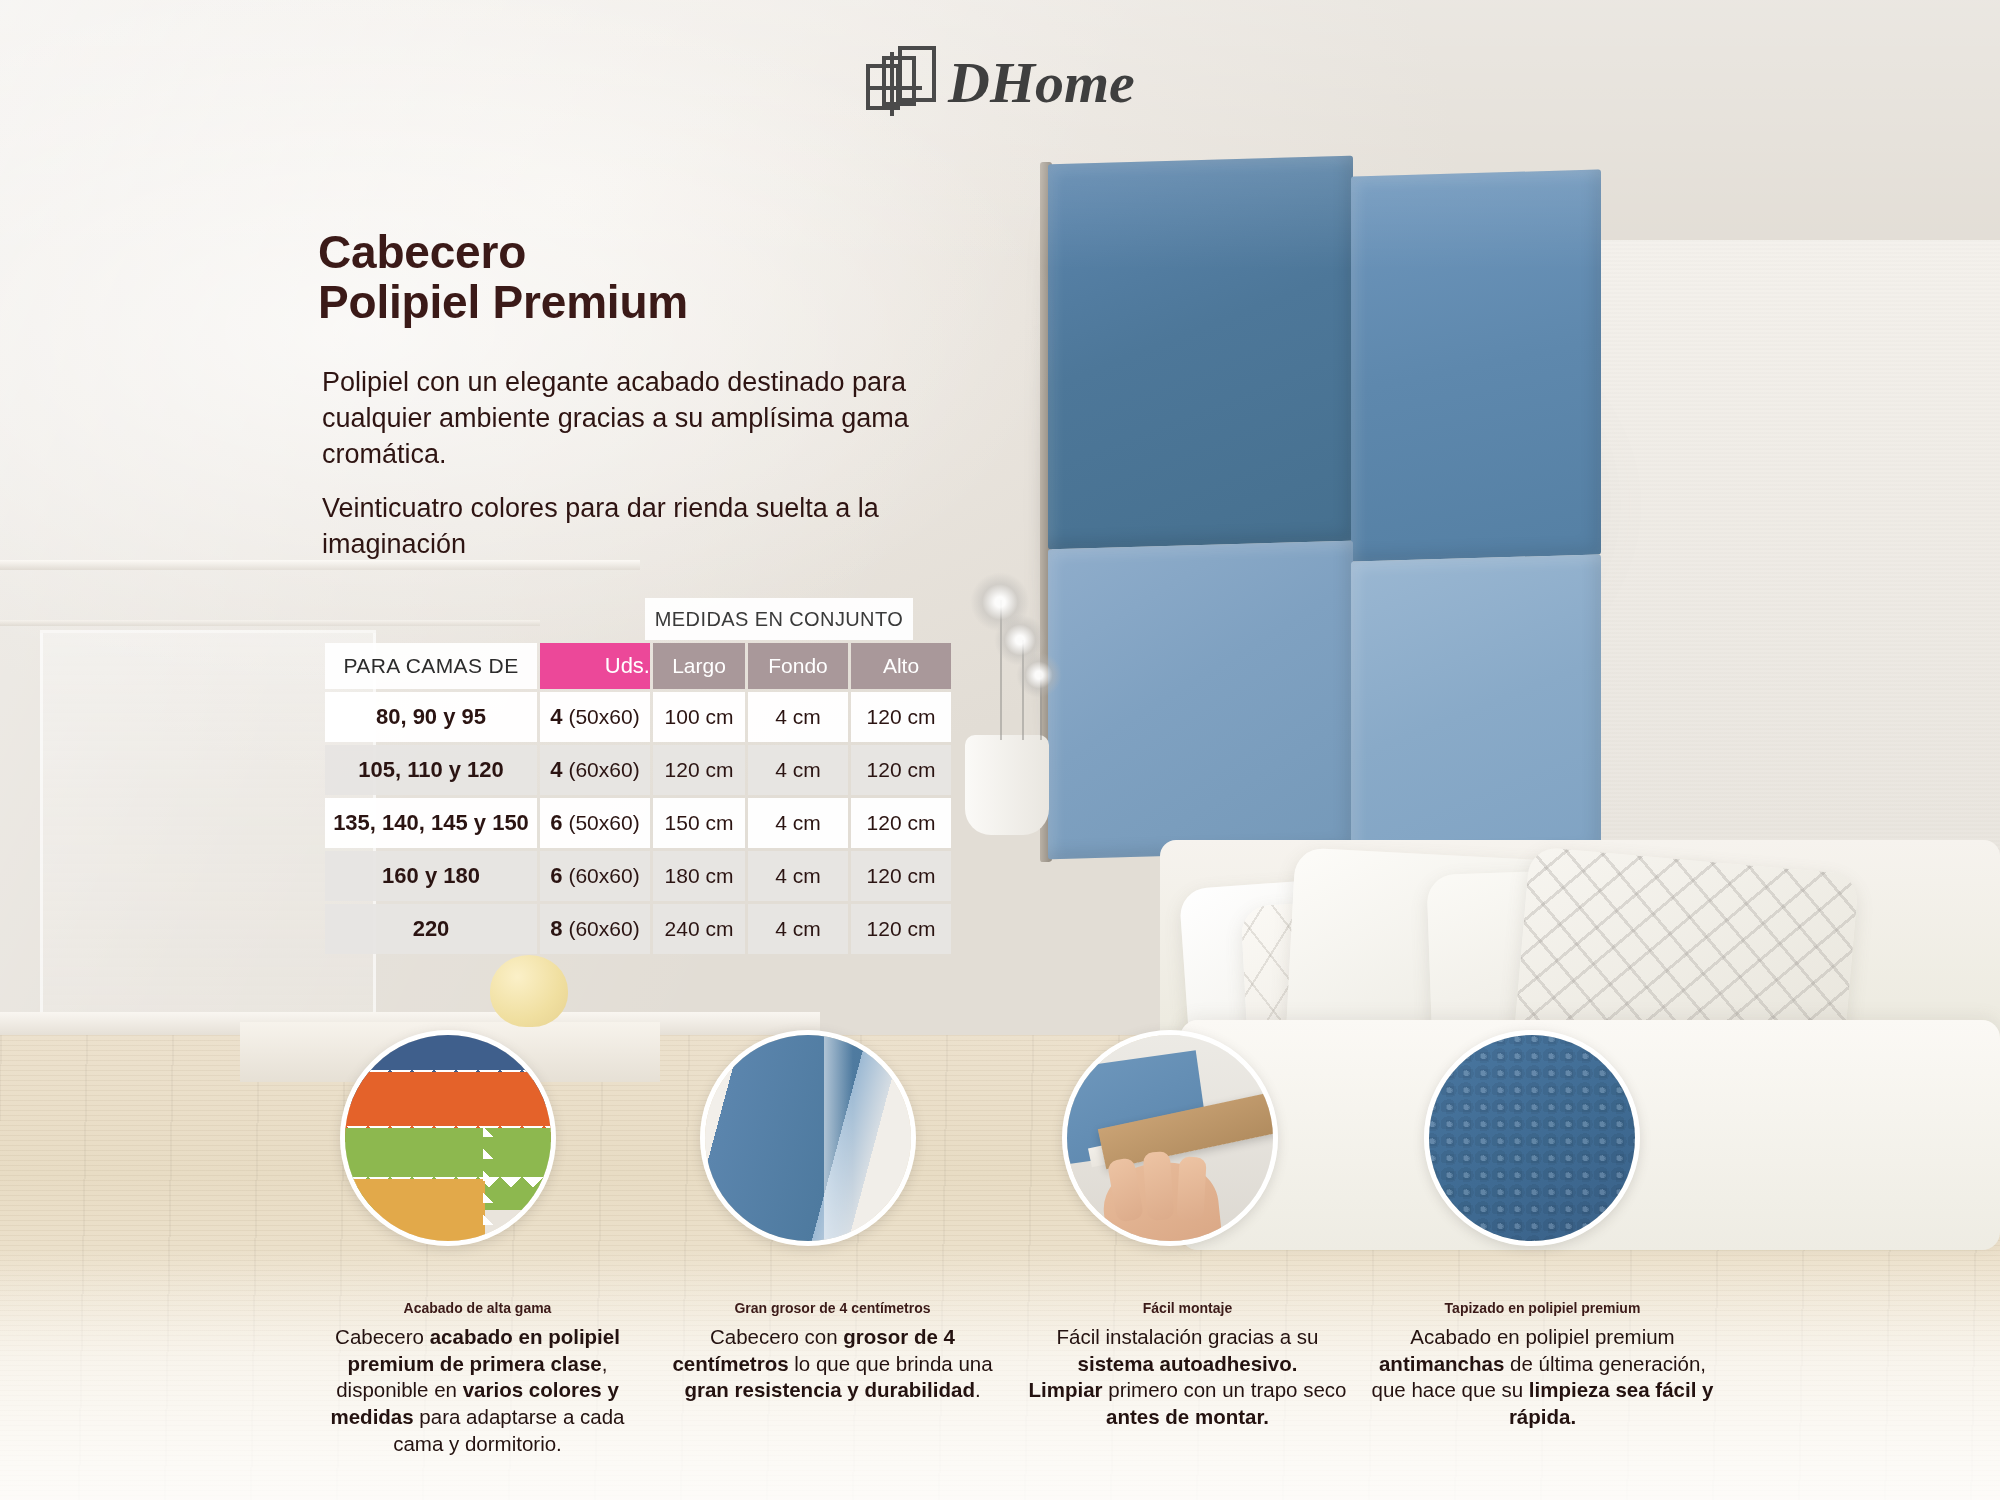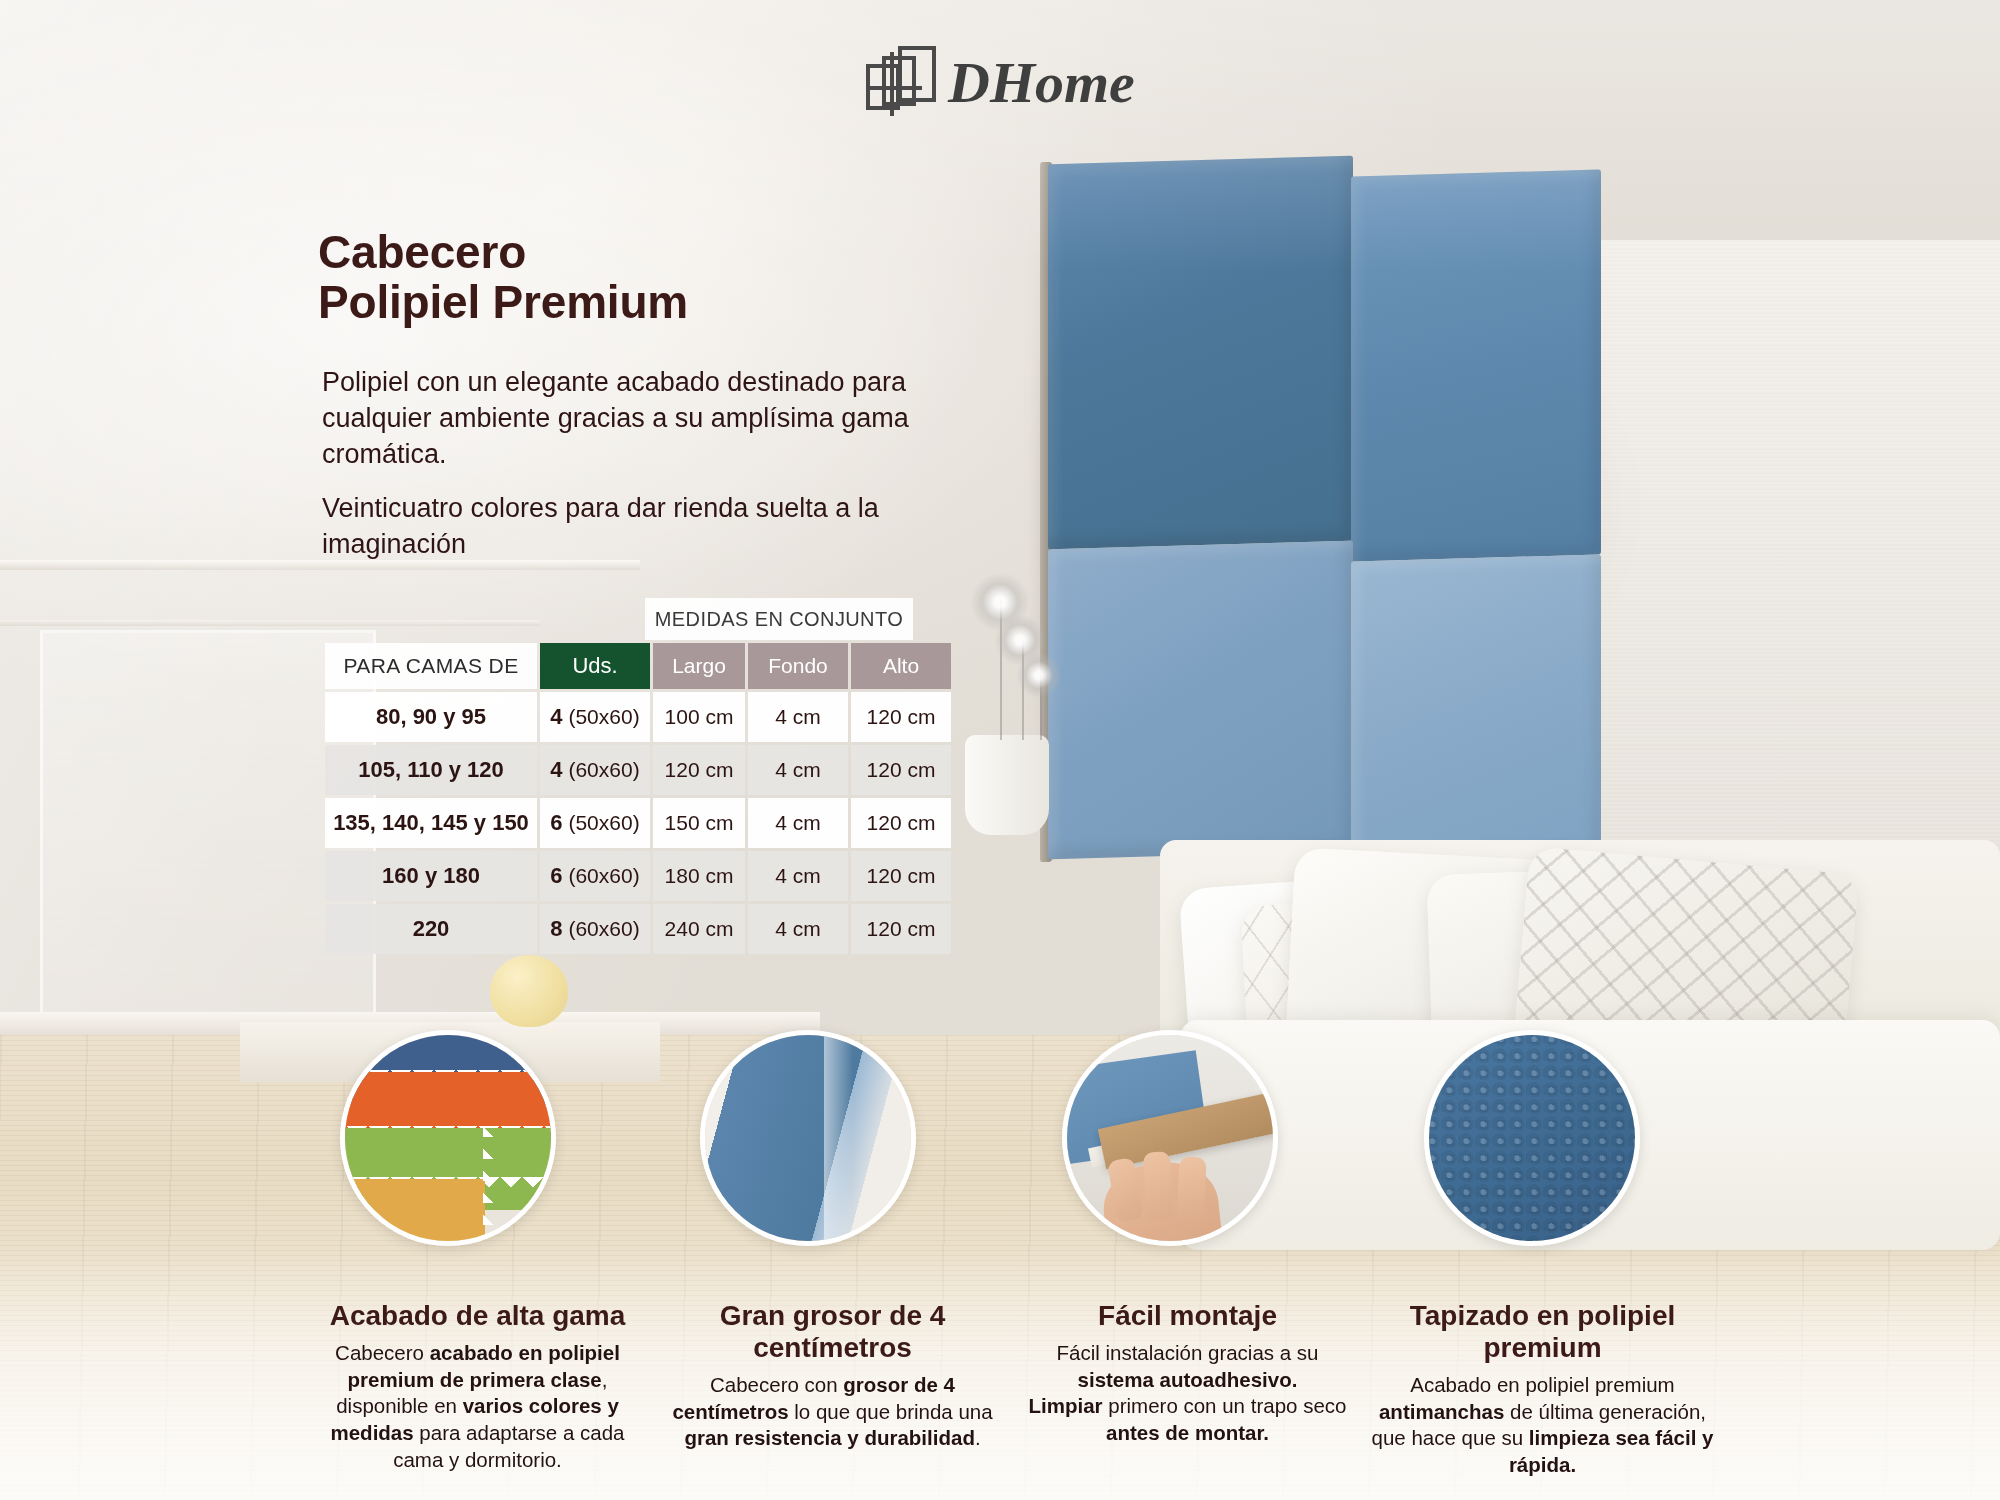--- a/index.html
+++ b/index.html
@@ -198,22 +198,22 @@
     display:flex;align-items:center;justify-content:center;
   }
   table{border-collapse:separate;border-spacing:3px 3px;}
   th,td{padding:0;}
   .th-name{
     background:rgba(255,255,255,.93);color:#2c2c2c;
     font-size:21px;letter-spacing:.4px;font-weight:normal;
     width:212px;height:46px;text-align:center;
   }
   .th-uds{
-    background:#14532d;color:#ffffff;font-size:22px;font-weight:normal;
-    width:110px;height:46px;text-align:center;
+    background:#ec4899;color:#ffffff;font-size:22px;font-weight:normal;
+    width:110px;height:46px;text-align:right;
   }
   .th-m{
     background:#a9989a;color:#ffffff;font-size:21px;font-weight:normal;
     height:46px;text-align:center;
   }
   .th-largo{width:92px;}
   .th-fondo{width:100px;}
   .th-alto{width:100px;}
   .cell-name{
     height:50px;text-align:center;color:#2b1412;font-size:22px;font-weight:bold;
@@ -301,21 +301,21 @@
     background:
       radial-gradient(circle at 22% 26%, rgba(255,255,255,.10) 0 3px, rgba(0,0,0,.05) 3px 7px, transparent 7px) 0 0/17px 17px,
       radial-gradient(circle at 68% 72%, rgba(255,255,255,.08) 0 3px, rgba(0,0,0,.06) 3px 8px, transparent 8px) 8px 9px/17px 17px,
       linear-gradient(150deg,#4a77a0,#3f6b93 55%,#3a6188);
   }
 
   
   .caps{position:absolute;left:300px;top:1300px;width:1420px;display:flex;gap:0;}
   .cap{width:355px;text-align:center;padding:0 6px;box-sizing:border-box;}
   .cap-h{
-    color:#3b1a18;font-weight:bold;font-size:28px;margin-bottom:8px;
+    color:#3b1a18;font-weight:bold;font-size:14px;margin-bottom:8px;
   }
   .cap-b{
     color:#241210;font-size:20.5px;line-height:1.3;
   }
   .cap-b b{font-weight:bold;}
 </style>
 </head>
 <body>
 
 <div class="canvas">

